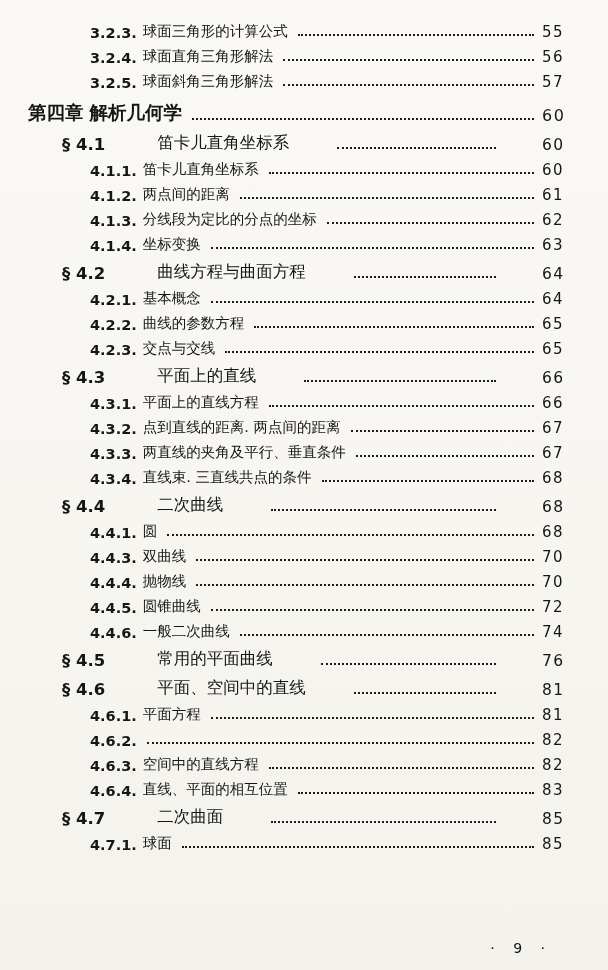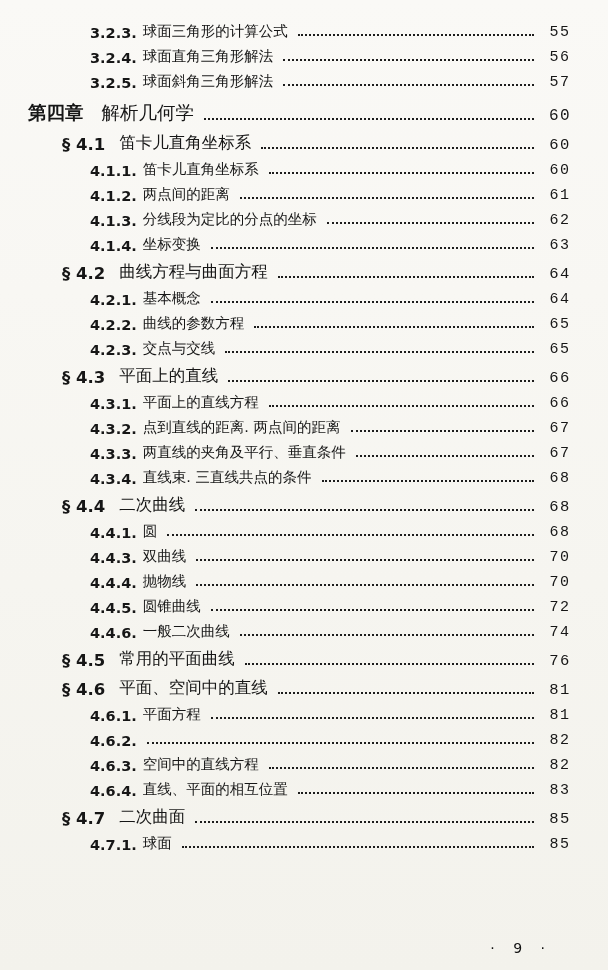--- a/index.html
+++ b/index.html
@@ -24,49 +24,49 @@
   .row .num   { white-space:pre; font-weight:bold; }
   .row .title { white-space:pre; }
   .leader {
     flex:1 1 auto;
     height:0;
     border-bottom:2.5px dotted #1c1c1c;
     margin:0 8px 5px 10px;
   }
   .page-num {
     min-width:36px;
-    text-align:center;
+    text-align:left;
     letter-spacing:1.5px;
     font-weight:500;
     font-size:15px;
-    font-family:Liberation Mono, monospace;
   }
 
   .row.sub {
     padding-left:62px;
     font-size:14.5px;
     height:25px;
   }
   .row.sub .title { margin-left:6px; }
 
   .row.section {
     padding-left:34px;
     font-size:16.5px;
     height:29px;
+    gap:38px;
   }
   .row.section .title { margin-left:14px; }
   .row.section .page-num { font-size:15.5px; }
 
   .row.chapter {
     padding-left:0;
     font-size:18.5px;
     font-weight:bold;
     height:34px;
   }
-  .row.chapter .title { margin-left:18px; font-weight:normal; }
+  .row.chapter .title { margin-left:6px; font-weight:bold; }
   .row.chapter .page-num { font-size:16px; }
 
   .part-heading {
     text-align:center;
     font-size:27px;
     font-weight:bold;
     letter-spacing:12px;
     margin:22px 0 16px 0;
     color:#121212;
   }

